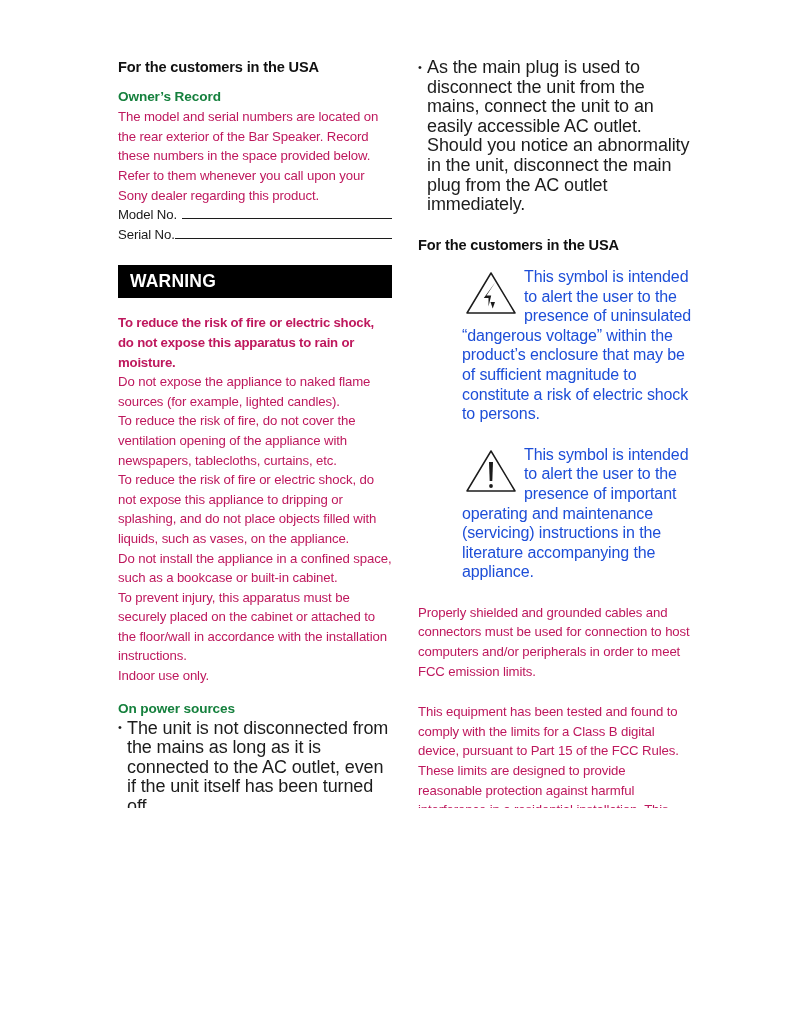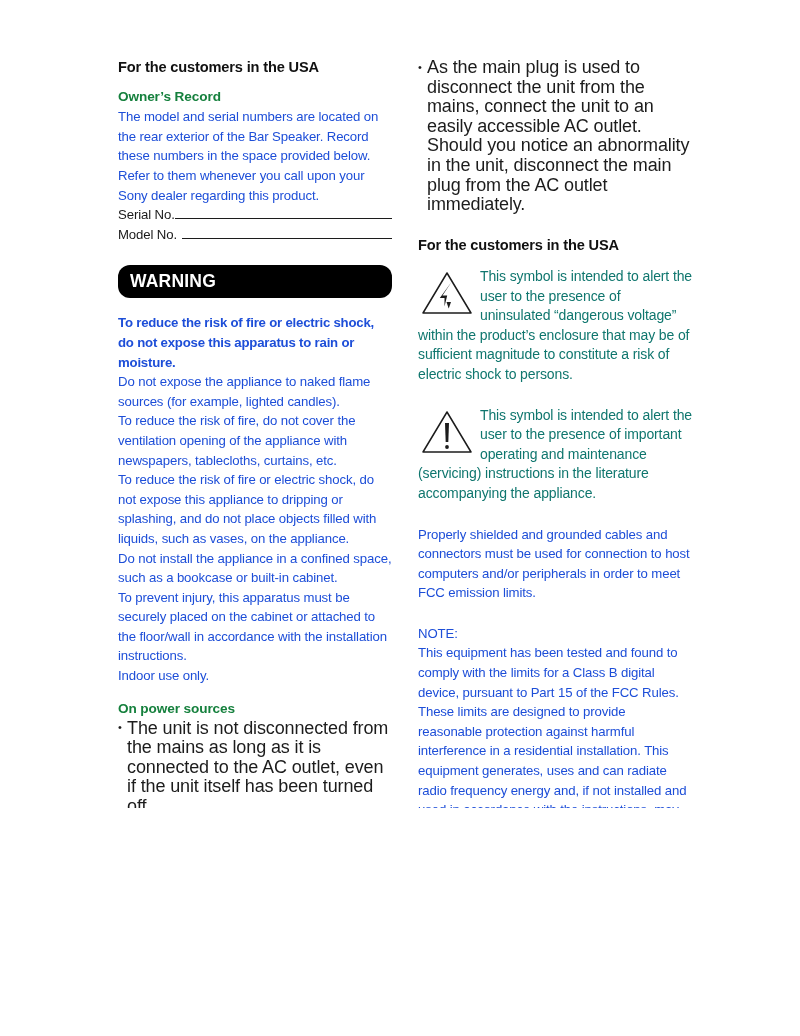--- a/index.html
+++ b/index.html
@@ -56,21 +56,21 @@
     line-height: 1.25;
     letter-spacing: -0.1px;
     margin: 0 0 1px 0;
     color: #15803d;
   }
   p.body {
     font-size: 13.2px;
     line-height: 19.6px;
     margin: 0;
     letter-spacing: -0.12px;
-    color: #1d4ed8;
+    color: #be185d;
   }
   p.body.bold {
     font-weight: bold;
     letter-spacing: -0.2px;
   }
   .gap-md { height: 15px; }
   .gap-lg { height: 21px; }
 
   
   .record-line {
@@ -92,21 +92,20 @@
   
   .warning-bar {
     background: #000000;
     color: #ffffff;
     height: 33px;
     width: 274px;
     display: flex;
     align-items: center;
     box-sizing: border-box;
     padding-left: 12px;
-    border-radius: 12px;
   }
   .warning-bar .label {
     font-size: 17.5px;
     font-weight: bold;
     letter-spacing: 0.2px;
     line-height: 1;
   }
 
   
   ul.bullets {
@@ -125,24 +124,25 @@
   ul.bullets li:before {
     content: "\2022";
     position: absolute;
     left: 0;
     top: -0.5px;
     font-size: 11px;
   }
 
   
   .symbol-block {
-    font-size: 14px;
-    line-height: 19.6px;
-    letter-spacing: -0.12px;
-    color: #0f766e;
+    font-size: 16px;
+    line-height: 19.6px;
+    letter-spacing: -0.12px;
+    color: #1d4ed8;
+    margin-left: 44px;
   }
   .symbol-block:after { content: ""; display: block; clear: both; }
   .tri-icon {
     float: left;
     width: 54px;
     height: 49px;
     margin: 1px 6px 0 2px;
   }
   .tri-icon svg { display: block; width: 54px; height: 49px; }
 
@@ -174,27 +174,27 @@
   <div class="columns">
 
     <div class="col col-left">
 
       <h2 class="h-section">For the customers in the USA</h2>
 
       <h3 class="h-sub">Owner’s Record</h3>
 
       <p class="body">The model and serial numbers are located on the rear exterior of the Bar Speaker. Record these numbers in the space provided below. Refer to them whenever you call upon your Sony dealer regarding this product.</p>
 
+      <div class="record-line spaced">
+        <span>Model No.</span>
+        <span class="rule"></span>
+      </div>
+
       <div class="record-line">
         <span>Serial No.</span>
-        <span class="rule"></span>
-      </div>
-
-      <div class="record-line spaced">
-        <span>Model No.</span>
         <span class="rule"></span>
       </div>
 
       <div class="gap-lg"></div>
 
       <div class="warning-bar">
         <span class="label">WARNING</span>
       </div>
 
       <div class="gap-md"></div>
@@ -251,21 +251,20 @@
         </span>
         <span>This symbol is intended to alert the user to the presence of important operating and maintenance (servicing) instructions in the literature accompanying the appliance.</span>
       </div>
 
       <div class="gap-lg"></div>
 
       <p class="body">Properly shielded and grounded cables and connectors must be used for connection to host computers and/or peripherals in order to meet FCC emission limits.</p>
 
       <div class="gap-lg"></div>
 
-      <p class="body">NOTE:</p>
 
       <p class="body">This equipment has been tested and found to comply with the limits for a Class B digital device, pursuant to Part 15 of the FCC Rules. These limits are designed to provide reasonable protection against harmful interference in a residential installation. This equipment generates, uses and can radiate radio frequency energy and, if not installed and used in accordance with the instructions, may cause harmful interference to radio communications.</p>
 
     </div>
 
   </div>
 
   <div class="footer">
     <span class="num">2</span><span class="suffix">US</span>
   </div>

